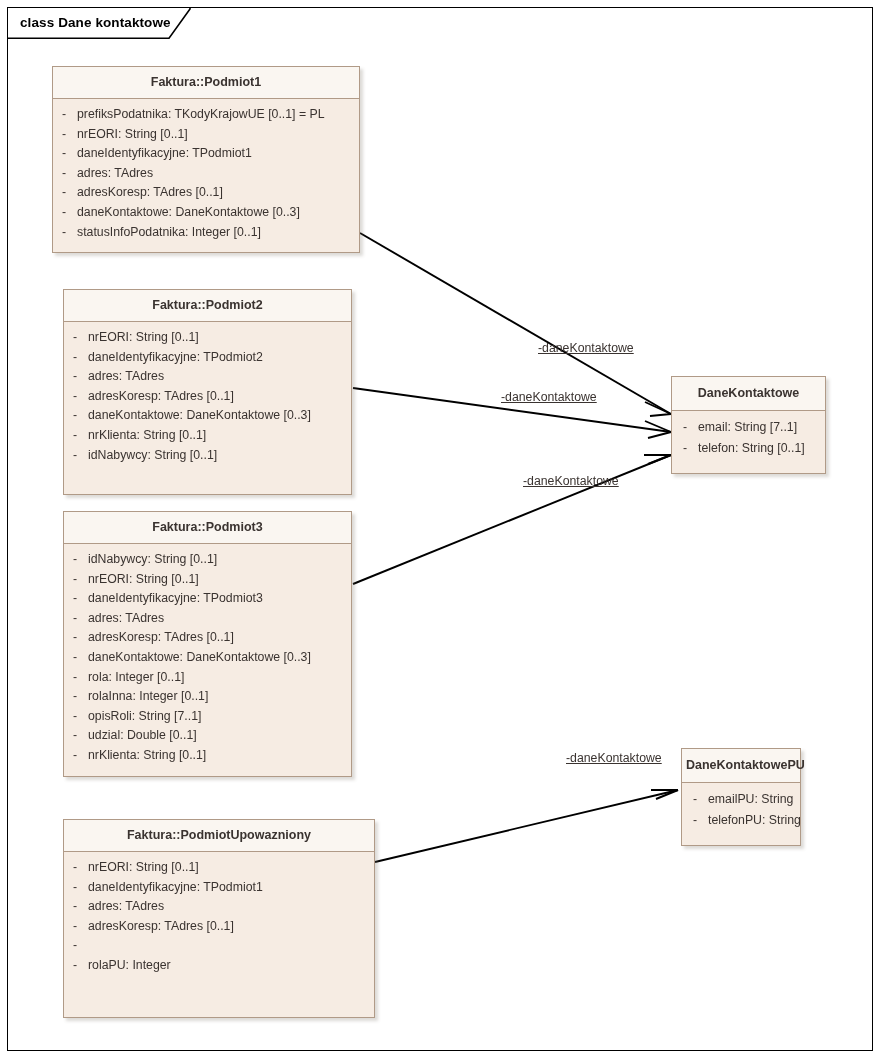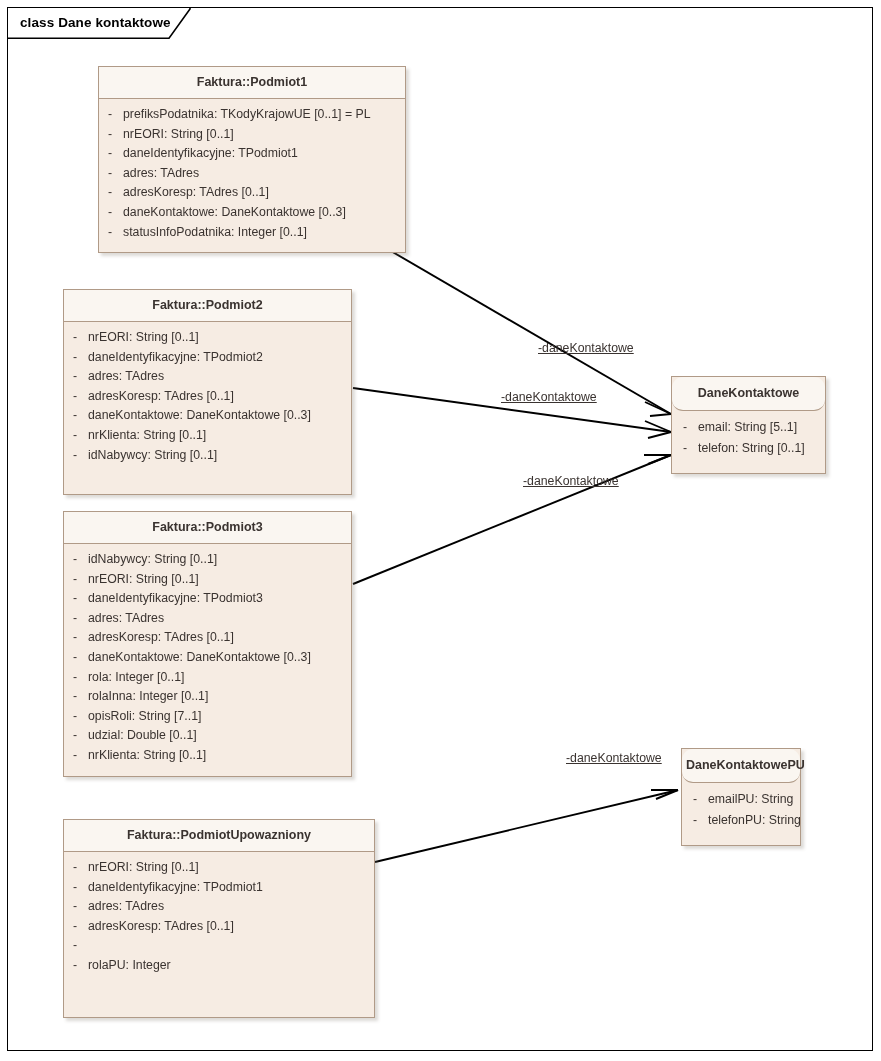--- a/index.html
+++ b/index.html
@@ -110,21 +110,21 @@
     min-width: 24px;
     padding-left: 9px;
     box-sizing: border-box;
     color: #3a3330;
     font-size: 12.3px;
   }
   .attr-text {
     white-space: nowrap;
   }
   
-  .uml-class.compact .uml-header { font-size: 12.5px; padding: 9px 4px 10px 4px; border-radius: 11px; }
+  .uml-class.compact .uml-header { font-size: 12.5px; padding: 9px 4px 10px 4px; }
   .uml-class.compact .attr-row { line-height: 21px; }
   .uml-class.compact .attr-vis { padding-left: 11px; width: 26px; min-width: 26px; }
 
   
   .conn-label {
     position: absolute;
     z-index: 5;
     font-size: 12.3px;
     color: #3a3330;
     white-space: nowrap;
@@ -167,21 +167,21 @@
       <line x1="375" y1="862" x2="678" y2="790" stroke="#000000" stroke-width="1.9"></line>
       <path d="M 678 790 L 651 790 M 678 790 L 656 799" fill="none" stroke="#000000" stroke-width="1.9"></path>
     </g>
   </svg>
 
   <div class="conn-label" style="left:538px; top:341px;">-daneKontaktowe</div>
   <div class="conn-label" style="left:501px; top:390px;">-daneKontaktowe</div>
   <div class="conn-label" style="left:523px; top:474px;">-daneKontaktowe</div>
   <div class="conn-label" style="left:566px; top:751px;">-daneKontaktowe</div>
 
-  <div class="uml-class" id="box-podmiot1" style="left:52px; top:66px; width:308px; height:187px;margin-left:46px;">
+  <div class="uml-class" id="box-podmiot1" style="left:52px; top:66px; width:308px; height:187px;">
     <div class="uml-header">Faktura::Podmiot1</div>
     <div class="uml-attrs">
       <div class="attr-row">
           <span class="attr-vis">-</span>
           <span class="attr-text">prefiksPodatnika: TKodyKrajowUE [0..1] = PL</span>
         </div>
       <div class="attr-row">
           <span class="attr-vis">-</span>
           <span class="attr-text">nrEORI: String [0..1]</span>
         </div>
@@ -319,21 +319,21 @@
           <span class="attr-text">rolaPU: Integer</span>
         </div>
     </div>
   </div>
 
   <div class="uml-class compact" id="box-danekontaktowe" style="left:671px; top:376px; width:155px; height:98px;">
     <div class="uml-header">DaneKontaktowe</div>
     <div class="uml-attrs">
       <div class="attr-row">
           <span class="attr-vis">-</span>
-          <span class="attr-text">email: String [5..1]</span>
+          <span class="attr-text">email: String [7..1]</span>
         </div>
       <div class="attr-row">
           <span class="attr-vis">-</span>
           <span class="attr-text">telefon: String [0..1]</span>
         </div>
     </div>
   </div>
 
   <div class="uml-class compact" id="box-danekontaktowepu" style="left:681px; top:748px; width:120px; height:98px;">
     <div class="uml-header">DaneKontaktowePU</div>

